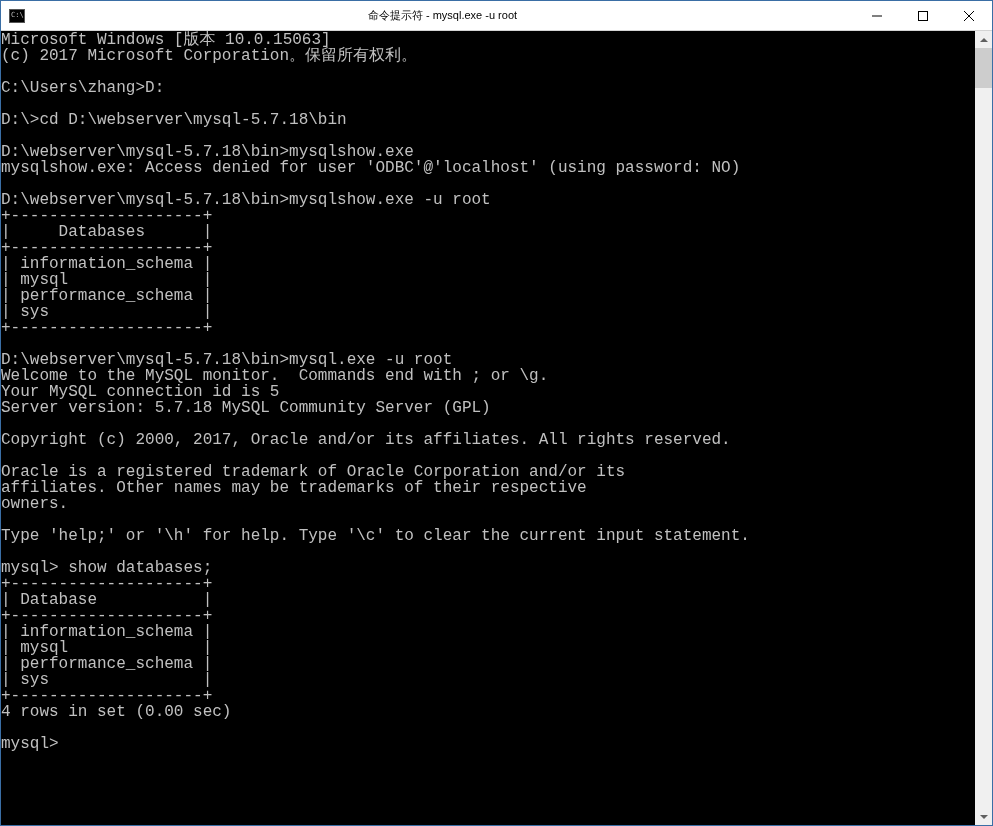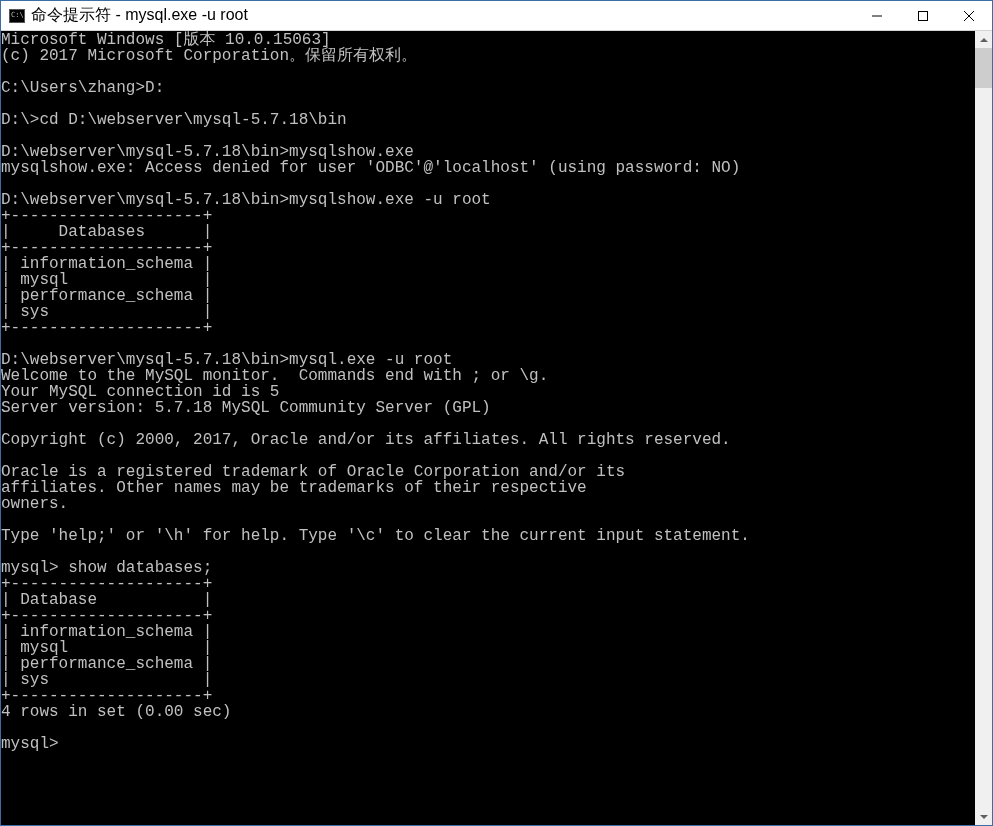--- a/index.html
+++ b/index.html
@@ -1,21 +1,21 @@
 <!DOCTYPE html>
 <html><head>
 <meta charset="utf-8">
 <style>
   * { margin: 0; padding: 0; box-sizing: border-box; }
   body { font-family: "Segoe UI", Tahoma, sans-serif; background: #e0e0e0; width: 993px; height: 826px; overflow: hidden; }
   .window { width: 993px; height: 826px; background: #fff; border: 1px solid #3a6ea5; display: flex; flex-direction: column; }
   .title-bar { height: 30px; background: #ffffff; display: flex; align-items: center; border-bottom: 1px solid #d4d4d4; }
   .title-icon { width: 16px; height: 14px; margin-left: 8px; margin-right: 6px; background: #000; border: 1px solid #555; position: relative; }
   .title-icon::after { content: "C:\\"; color: #bbb; font-size: 7px; position: absolute; top: 1px; left: 1px; font-family: monospace; }
-  .title-text { flex: 1; font-size: 16px; color: #000; }
+  .title-text { flex: 1; font-size: 11px; color: #000; text-align: center; }
   .win-controls { display: flex; height: 100%; }
   .win-btn { width: 46px; height: 100%; display: flex; align-items: center; justify-content: center; cursor: pointer; }
   .win-btn svg { width: 10px; height: 10px; }
   .terminal-wrapper { flex: 1; display: flex; background: #000; position: relative; overflow: hidden; }
   .terminal { flex: 1; background: #000; color: #c0c0c0; font-family: "NSimSun","SimSun","Courier New", monospace; font-size: 16px; line-height: 16px; padding: 1px 0 0 0; white-space: pre; overflow: hidden; letter-spacing: 0px; }
   .scrollbar-v { width: 17px; background: #f0f0f0; display: flex; flex-direction: column; }
   .sb-btn { height: 17px; background: #f0f0f0; display: flex; align-items: center; justify-content: center; cursor: pointer; }
   .sb-track { flex: 1; background: #f0f0f0; position: relative; }
   .sb-thumb { position: absolute; top: 0; left: 0; right: 0; height: 40px; background: #cdcdcd; cursor: pointer; }
   .arrow { width: 0; height: 0; }

